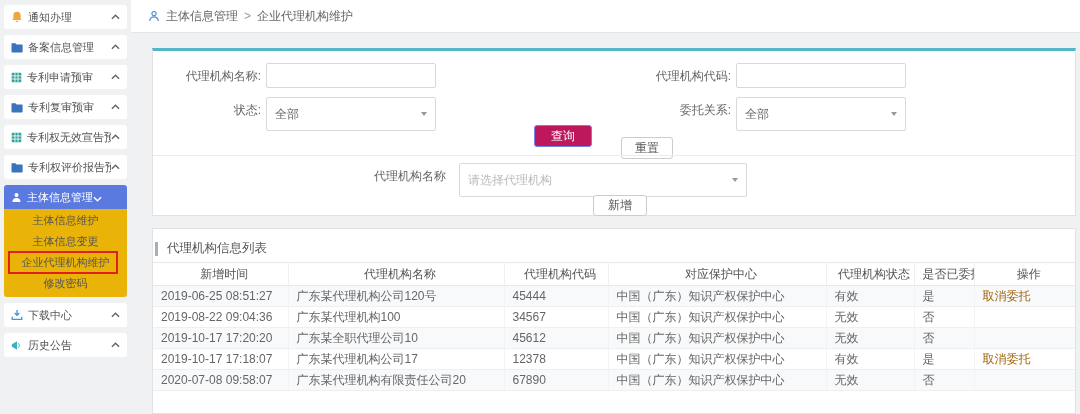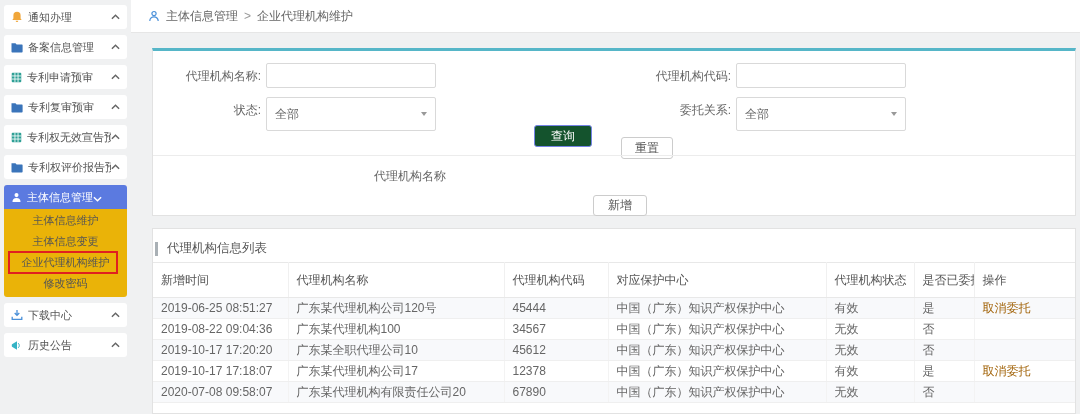--- a/index.html
+++ b/index.html
@@ -43,34 +43,34 @@
               background:#fff; display:flex; align-items:center; justify-content:space-between;
               padding:16px 8px; cursor:pointer; }
   .f-select .val { font-size:12px; color:#666; }
   .f-select .val.placeholder { color:#bbb; }
   .caret { width:0; height:0; border-left:3.5px solid transparent; border-right:3.5px solid transparent;
            border-top:4.5px solid #999; flex:none; }
 
   .btn { position:absolute; height:22px; border-radius:3px; font-size:12px; display:flex;
          align-items:center; justify-content:center; cursor:pointer;
          font-family:"Liberation Sans","DejaVu Sans",sans-serif; }
-  .btn-primary { background:#14532d; color:#fff; border:1px solid #7583e6; }
+  .btn-primary { background:#be185d; color:#fff; border:1px solid #7583e6; }
   .btn-plain { background:#fff; color:#555; border:1px solid #ccc; }
   .divider { position:absolute; left:0; right:0; top:104px; height:1px; background:#ececec; }
 
   
   .list-title-row { position:absolute; top:11px; left:2px; display:flex; align-items:center; }
   .title-bar { width:3px; height:14px; background:#a9b0b5; }
   .list-title { font-size:12.5px; color:#555; margin-left:9px; }
 
   table.grid { position:absolute; top:33px; left:0; width:922px; border-collapse:collapse; table-layout:fixed; }
   table.grid col.c0{width:135px} table.grid col.c1{width:216px} table.grid col.c2{width:104px}
   table.grid col.c3{width:218px} table.grid col.c4{width:88px}  table.grid col.c5{width:60px}
   table.grid col.c6{width:101px}
-  .grid th { height:35px; font-weight:normal; font-size:12px; color:#555; text-align:left;
+  .grid th { height:23px; font-weight:normal; font-size:12px; color:#555; text-align:center;
              padding:0 0 0 8px; border-top:1px solid #e8e8e8; border-bottom:1px solid #e8e8e8;
              border-right:1px solid #f0f0f0; white-space:nowrap; overflow:hidden; }
   .grid th:last-child { border-right:none; }
   .grid td { height:21px; font-size:12px; color:#666; padding:0 0 0 8px;
              border-bottom:1px solid #efefef; border-right:1px solid #f3f3f3;
              white-space:nowrap; overflow:hidden; }
   .grid td:last-child { border-right:none; }
   .grid tbody tr:nth-child(odd) td { background:#f8f9fb; }
   a.op-link { color:#a16207; text-decoration:none; cursor:pointer; }
 </style>
@@ -261,20 +261,24 @@
       <span class="val">全部</span>
       <span class="caret"></span>
     </div>
 
     <div class="btn btn-primary" style="left:381px; top:74px; width:58px;">查询</div>
     <div class="btn btn-plain" style="left:468px; top:74px; width:52px;margin-top:12px;">重置</div>
 
     <div class="divider"></div>
 
     <span class="f-label" style="left:183px; top:118px;">代理机构名称</span>
+    <div class="f-select" style="left:306px; top:112px; width:288px; height:26px;">
+      <span class="val placeholder">请选择代理机构</span>
+      <span class="caret"></span>
+    </div>
 
     <div class="btn btn-plain" style="left:440px; top:144px; width:54px; height:21px;">新增</div>
   </div>
 
   <div class="panel panel-list">
     <div class="list-title-row">
       <span class="title-bar"></span>
       <span class="list-title">代理机构信息列表</span>
     </div>
 

